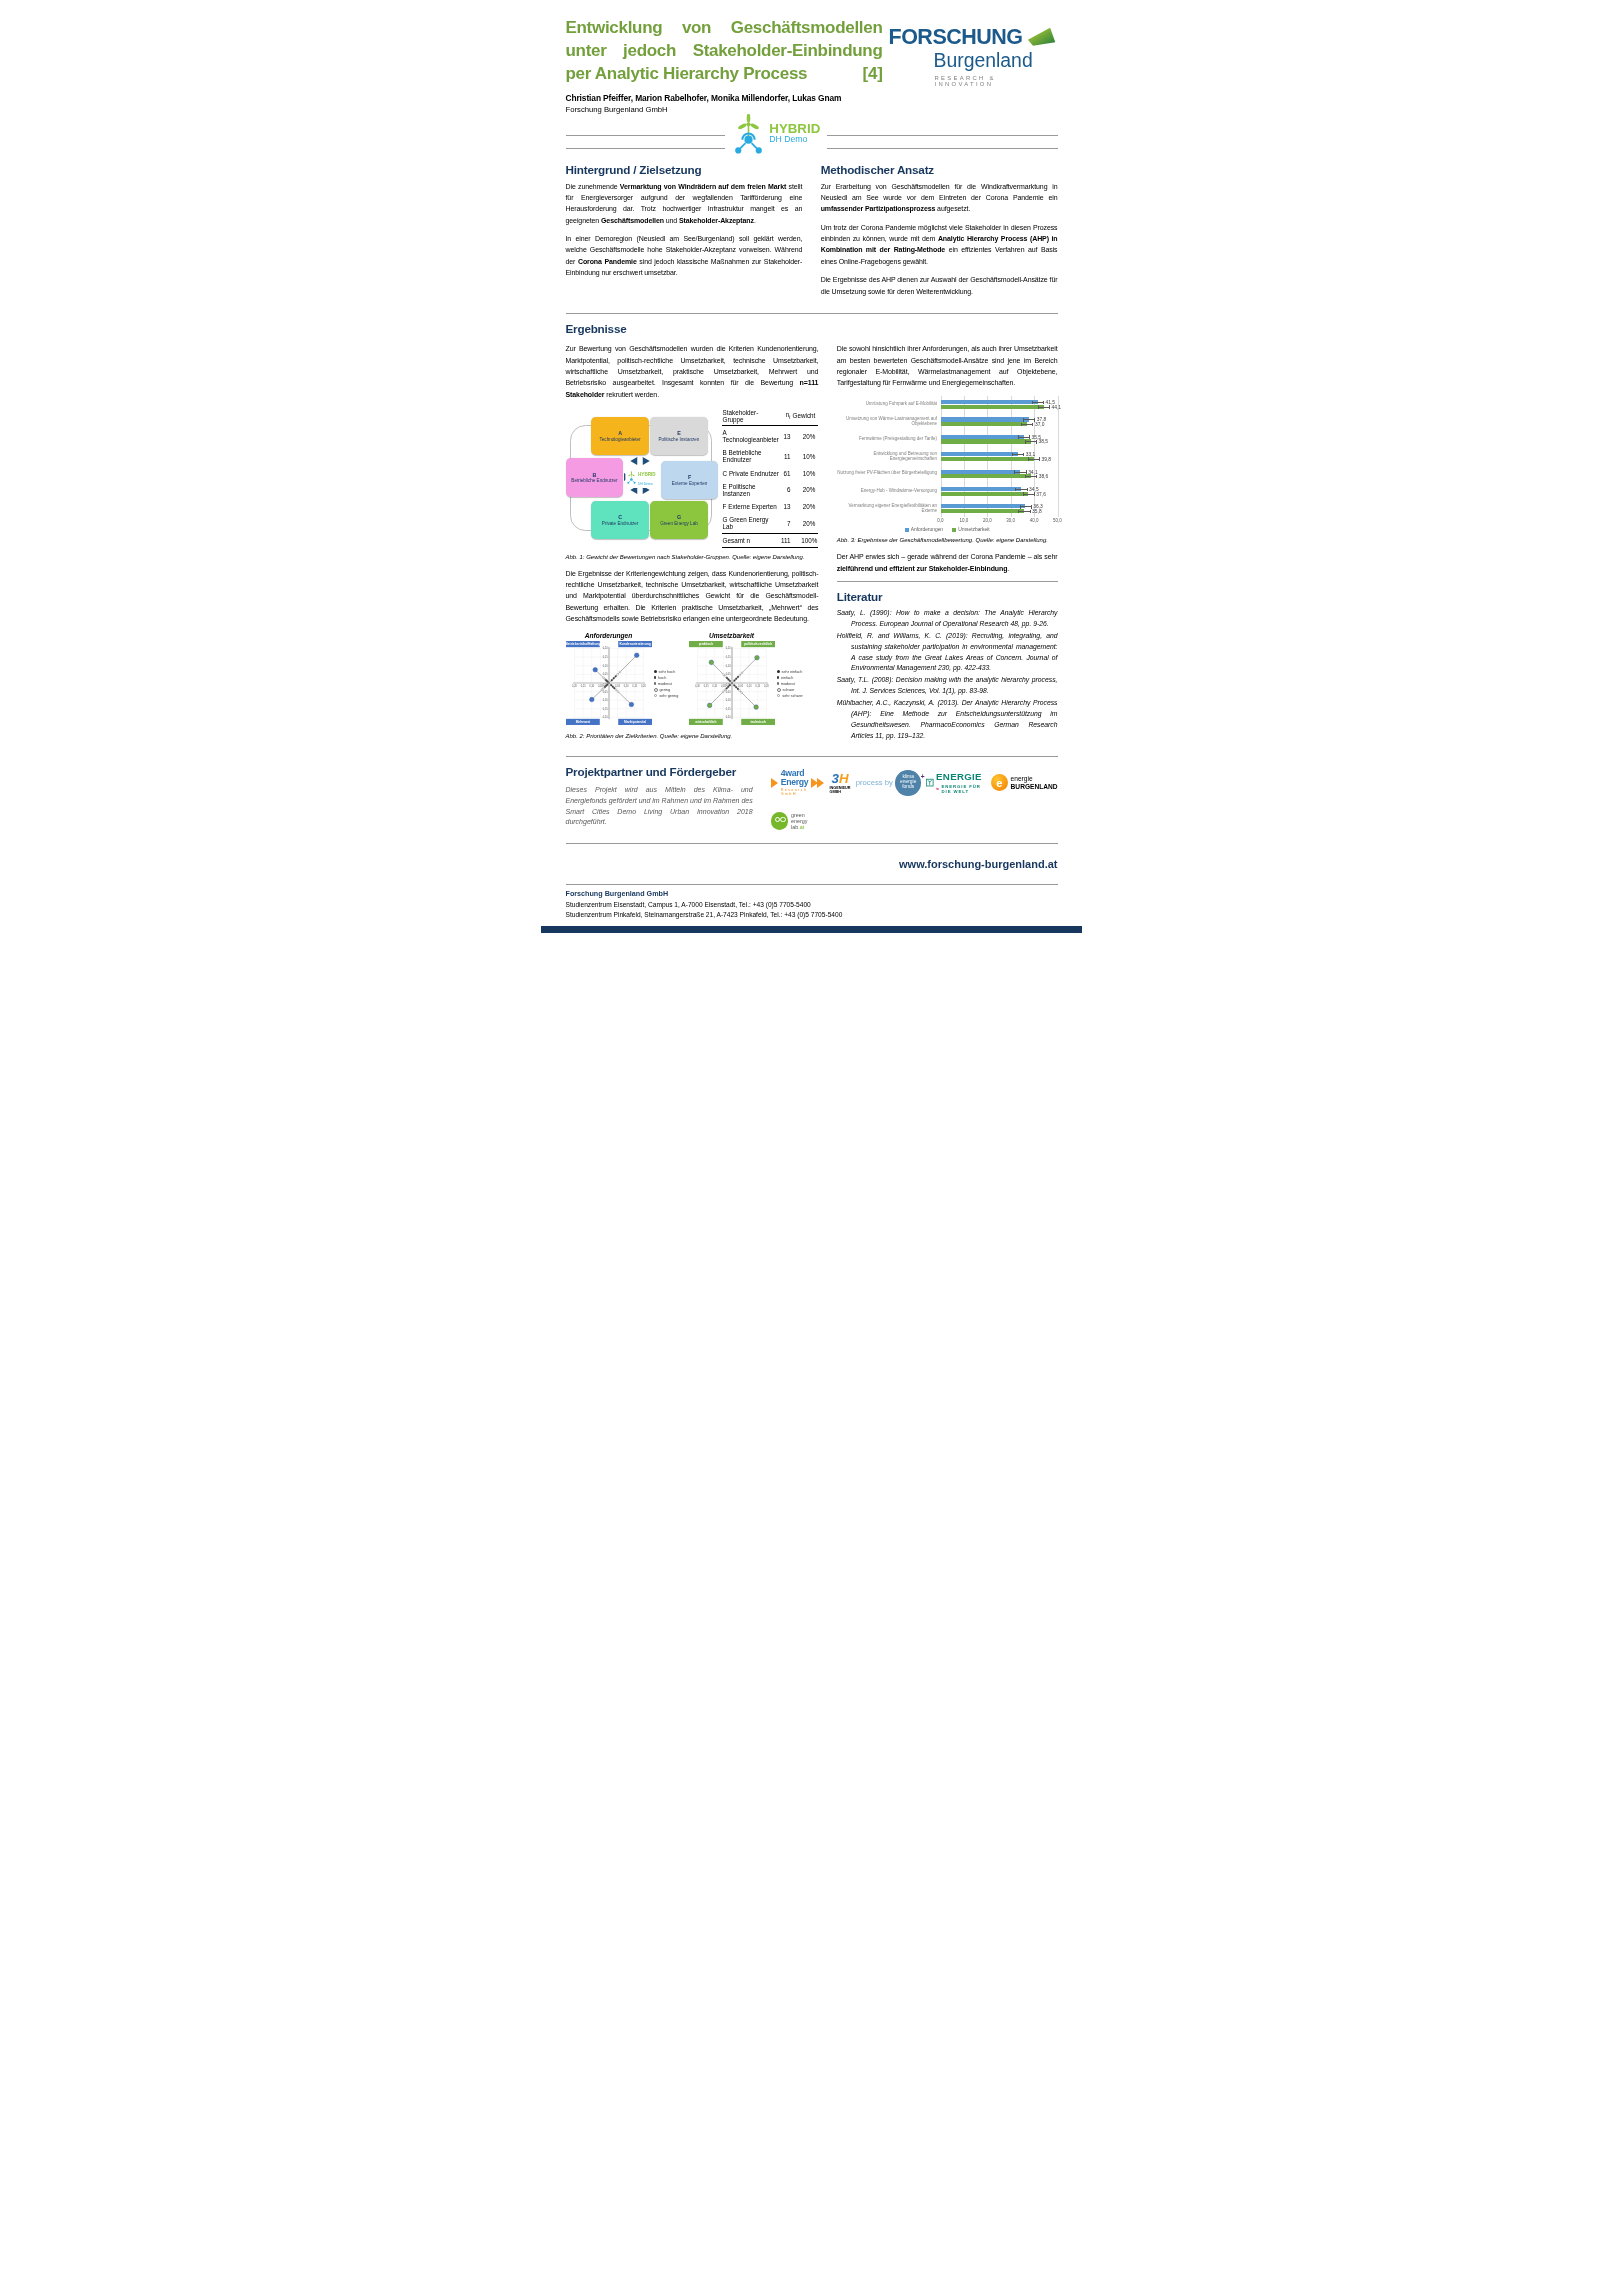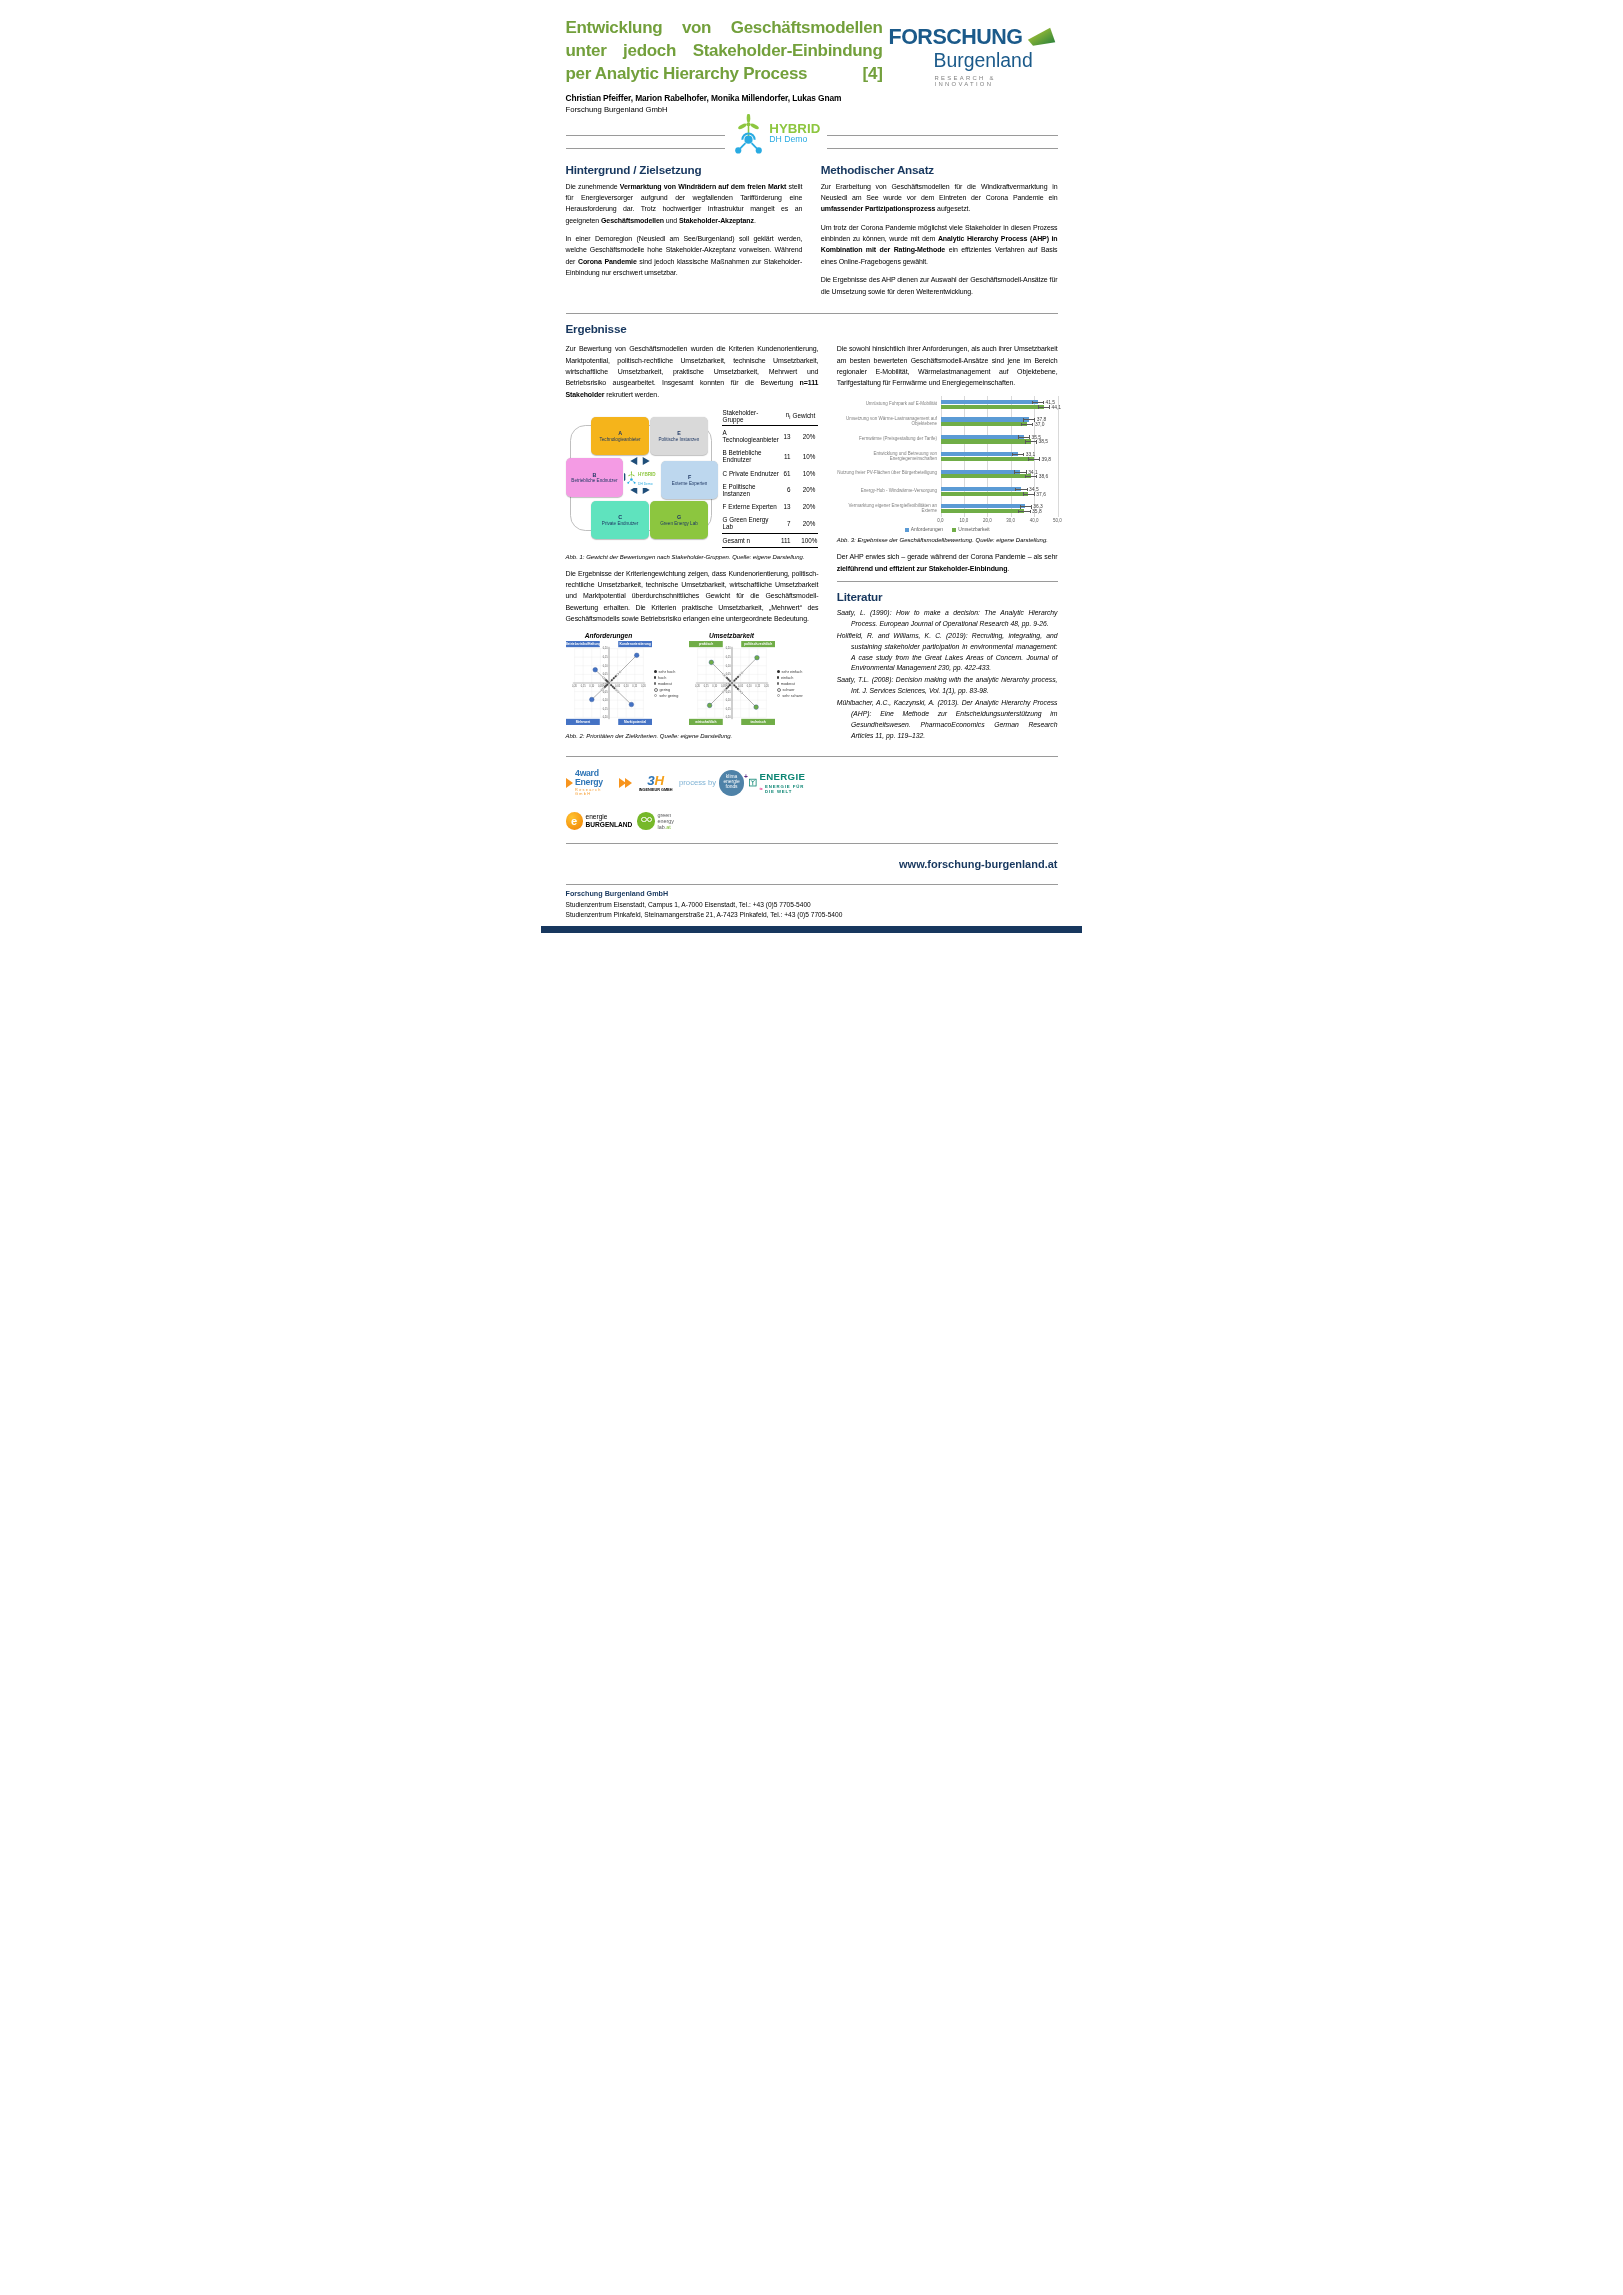--- a/index.html
+++ b/index.html
@@ -72,21 +72,21 @@
   .sp-group{display:flex;flex-direction:column;}
   .sp-title{width:86px;text-align:center;font-weight:bold;font-style:italic;font-size:6.6px;margin-bottom:1px;}
   .sp-row{display:flex;align-items:center;}
   .sp-legend{width:33px;font-size:3.8px;color:#3b3b3b;display:flex;flex-direction:column;gap:2px;padding-left:2px;}
   .sp-leg-item{display:flex;align-items:center;gap:2px;}
   .sp-dot{border-radius:50%;flex:none;}
   
   .refs p{font-size:6.8px;font-style:italic;line-height:1.6;text-align:justify;margin:0 0 1px 0;padding-left:14.3px;text-indent:-14.3px;}
   
   .partner-text{font-size:7px;font-style:italic;color:#595959;line-height:1.55;text-align:justify;margin-top:7.2px;}
-  .logo-grid{display:grid;grid-template-columns:1fr 1fr 1fr 1fr;row-gap:8.2px;column-gap:5.1px;align-items:center;margin-top:3.1px;}
+  .logo-grid{display:grid;grid-template-columns:1fr 1fr 1fr 1fr 1fr;row-gap:8.2px;column-gap:5.1px;align-items:center;margin-top:3.1px;}
   .logo-cell{display:flex;align-items:center;justify-content:flex-start;gap:2.6px;min-height:30px;}
   .tri{width:0;height:0;border-top:5.6px solid transparent;border-bottom:5.6px solid transparent;border-left:7.2px solid #F7941D;flex:none;}
   .fw-name{color:#2E75B6;font-weight:800;font-size:8.7px;line-height:1;letter-spacing:-0.3px;}
   .fw-sub{color:#F7941D;font-size:3.8px;letter-spacing:1.3px;margin-top:1px;}
   .tbh-mark{font-size:13.3px;font-weight:800;font-style:italic;line-height:1;}
   .tbh-3{color:#2E75B6;} .tbh-h{color:#F5A11C;}
   .tbh-sub{font-size:3.8px;font-weight:bold;color:#000;margin-top:0.5px;}
   .pb-text{color:#7EB2D4;font-size:7.7px;white-space:nowrap;}
   .kf-circle{position:relative;width:25.5px;height:25.5px;border-radius:50%;background:#4E82A8;color:#fff;display:flex;flex-direction:column;justify-content:center;align-items:center;line-height:1;flex:none;}
   .kf-l{font-size:4.9px;} .kf-plus{position:absolute;right:-3.6px;top:4.1px;color:#5B2D82;font-weight:bold;font-size:6.6px;}
@@ -693,20 +693,24 @@
             <p>Saaty, T.L. (2008): Decision making with the analytic hierarchy process, Int. J. Services Sciences, Vol. 1(1), pp. 83-98.</p>
             <p>Mühlbacher, A.C., Kaczynski, A. (2013). Der Analytic Hierarchy Process (AHP): Eine Methode zur Entscheidungsunterstützung im Gesundheitswesen. PharmacoEconomics German Research Articles 11, pp. 119–132.</p>
           </div>
       </div>
     </div>
 
     <div class="hr"></div>
 
     <div class="twocol">
       <div>
+        <h2 class="sec">Projektpartner und Fördergeber</h2>
+        <div class="partner-text">Dieses Projekt wird aus Mitteln des Klima- und Energiefonds gefördert und im Rahmen und im Rahmen des Smart Cities Demo Living Urban Innovation 2018 durchgeführt.</div>
+      </div>
+      <div>
         <div class="logo-grid">
           <div class="logo-cell">
             <span class="tri"></span>
             <span>
               <span class="fw-name">4ward Energy</span>
               <div class="fw-sub">Research GmbH</div>
             </span>
             <span class="tri"></span>
             <span class="tri" style="margin-left:-3.1px;"></span>
           </div>

